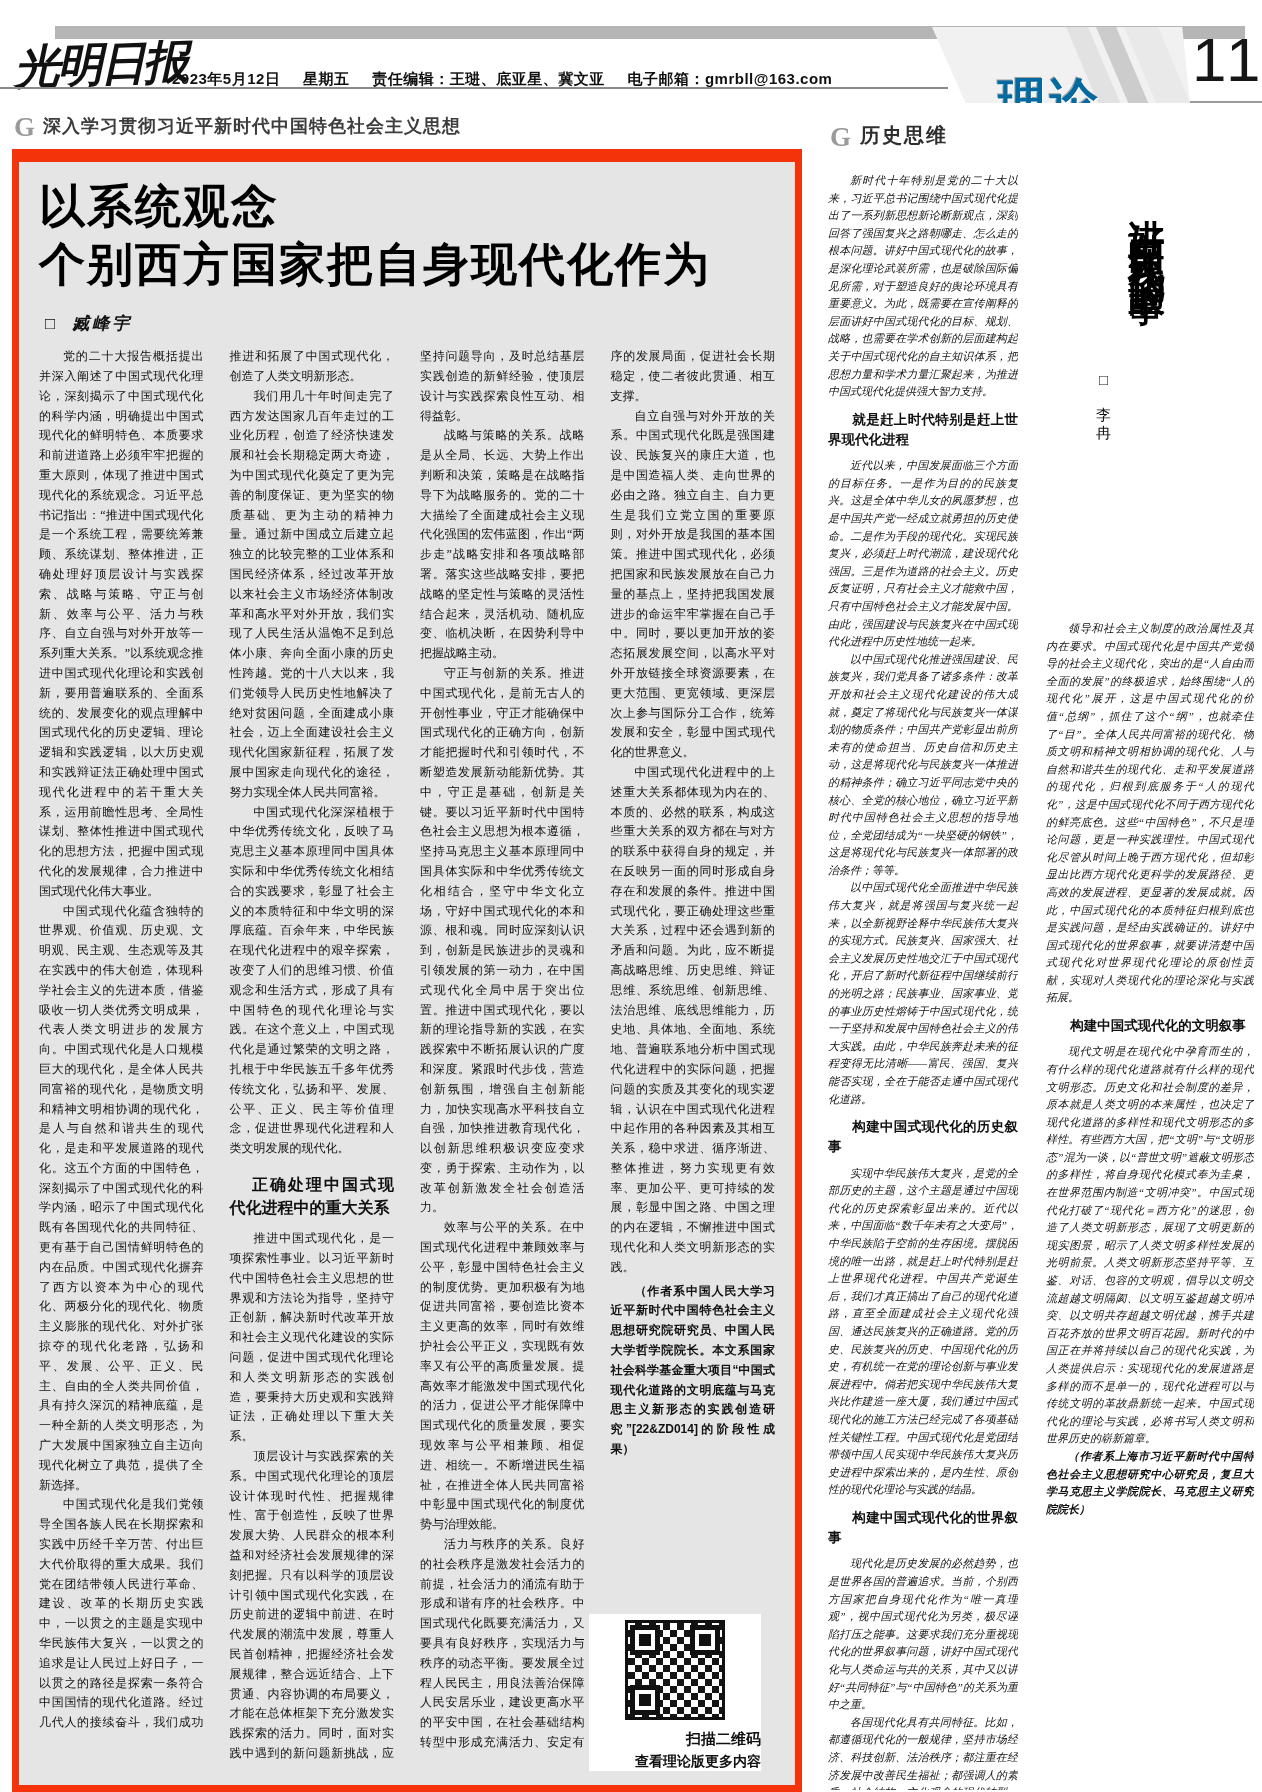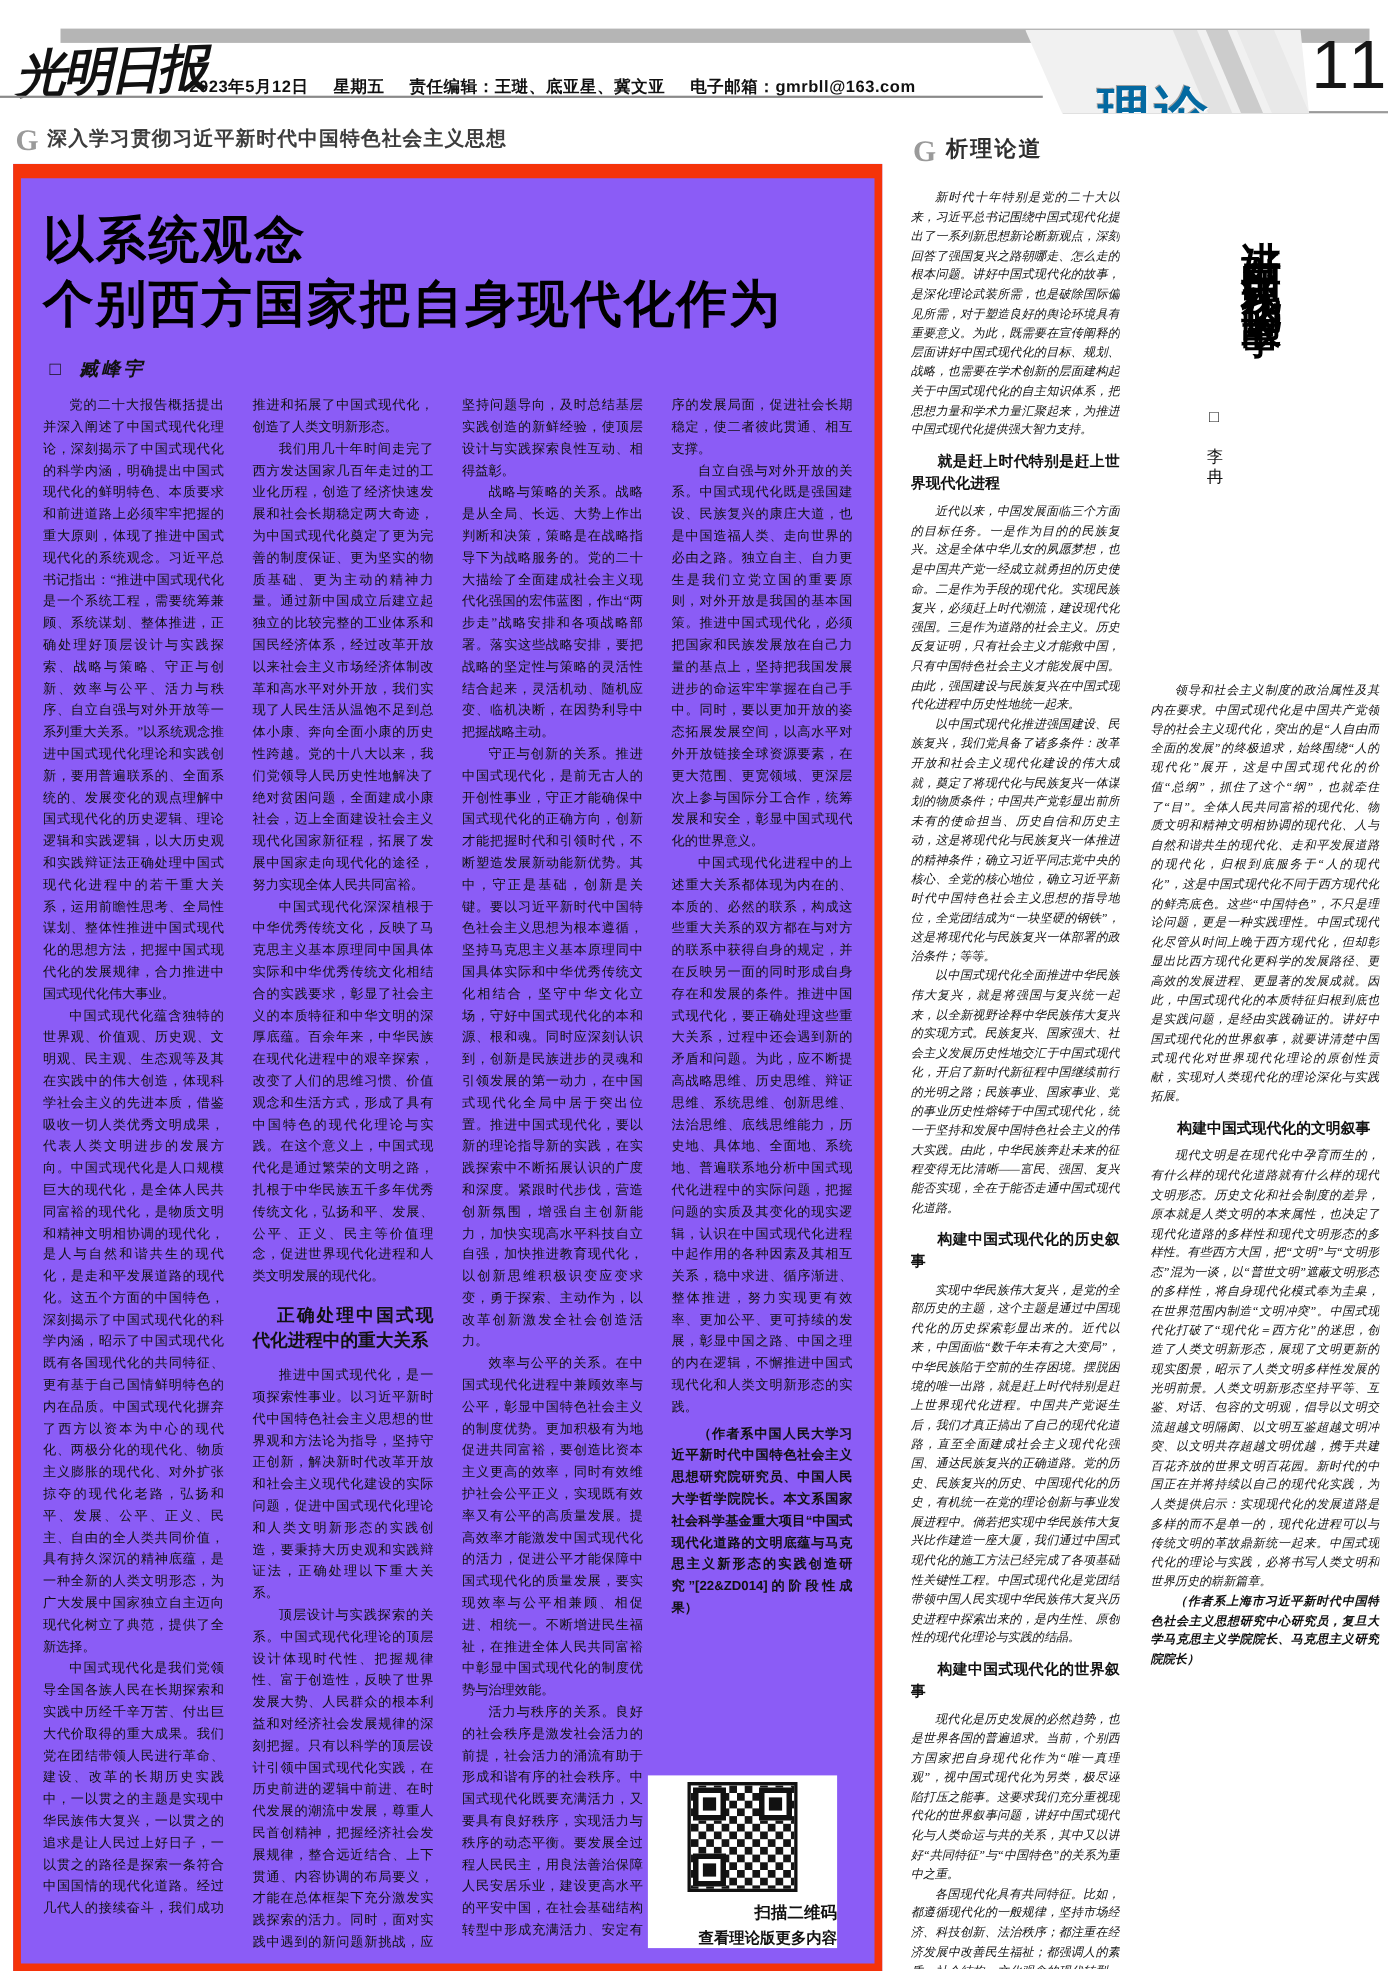--- a/index.html
+++ b/index.html
@@ -25,21 +25,21 @@
               text-shadow:1px 1px 0 #fff,-1px -1px 0 #9f9f9f;margin-top:34px;}
   .page-num{position:absolute;left:1192px;top:24px;font-size:62px;font-weight:400;color:#161616;
             font-family:"Liberation Sans",sans-serif;letter-spacing:4px;}
   .g-logo{display:inline-block;font-family:"Liberation Serif",serif;font-weight:900;color:#9a9a9a;
           font-size:27px;line-height:1;margin-right:7px;transform:translateY(2px);}
   .study-banner{position:absolute;left:14px;top:112px;display:flex;align-items:center;
                 font-family:"Liberation Sans",sans-serif;font-size:18px;font-weight:700;color:#3d3d3d;
                 letter-spacing:1px;}
   
   .main-box{position:absolute;left:12px;top:149px;width:790px;height:1643px;box-sizing:border-box;
-            border:7px solid #f5330a;border-top-width:13px;background:#8b5cf6;padding:26px 20px 0;}
+            border:7px solid #f5330a;border-top-width:13px;background:#e5e5e5;padding:14px 20px 0;}
   .headline{font-family:"Liberation Sans",sans-serif;font-weight:900;color:#000;
             font-size:46px;line-height:1.22;letter-spacing:2px;margin:2px 0 0;}
   .byline-row{margin:20px 0 12px 6px;font-size:17px;letter-spacing:3px;font-style:italic;font-weight:bold;}
   .byline-row .sq{font-style:normal;margin-right:14px;}
   .main-body{height:1420px;column-count:4;column-gap:26px;column-fill:auto;overflow:hidden;
              text-align:justify;font-size:12px;line-height:19.8px;word-break:break-all;}
   .main-body p{margin:0;text-indent:2em;}
   .main-body .sub-h{font-size:16px;font-weight:700;text-indent:1.4em;line-height:1.45;
                     font-family:"Liberation Sans",sans-serif;margin:14px 0 10px;}
   .main-body .note{font-weight:700;font-family:"Liberation Sans",sans-serif;margin-top:4px;}
@@ -129,21 +129,21 @@
           <i class="f2"></i>
           <i class="f3"></i>
         </div>
       <div class="qr-cap c1">扫描二维码</div>
       <div class="qr-cap c2">查看理论版更多内容</div>
     </div>
   </section>
 
   <div class="theory-banner">
     <span class="g-logo">G</span>
-    <span>析理论道</span>
+    <span>历史思维</span>
   </div>
 
   <div class="rcol col-a">
       <p class="para">新时代十年特别是党的二十大以来，习近平总书记围绕中国式现代化提出了一系列新思想新论断新观点，深刻回答了强国复兴之路朝哪走、怎么走的根本问题。讲好中国式现代化的故事，是深化理论武装所需，也是破除国际偏见所需，对于塑造良好的舆论环境具有重要意义。为此，既需要在宣传阐释的层面讲好中国式现代化的目标、规划、战略，也需要在学术创新的层面建构起关于中国式现代化的自主知识体系，把思想力量和学术力量汇聚起来，为推进中国式现代化提供强大智力支持。</p>
       <div class="sub-h">就是赶上时代特别是赶上世界现代化进程</div>
       <p class="para">近代以来，中国发展面临三个方面的目标任务。一是作为目的的民族复兴。这是全体中华儿女的夙愿梦想，也是中国共产党一经成立就勇担的历史使命。二是作为手段的现代化。实现民族复兴，必须赶上时代潮流，建设现代化强国。三是作为道路的社会主义。历史反复证明，只有社会主义才能救中国，只有中国特色社会主义才能发展中国。由此，强国建设与民族复兴在中国式现代化进程中历史性地统一起来。</p>
       <p class="para">以中国式现代化推进强国建设、民族复兴，我们党具备了诸多条件：改革开放和社会主义现代化建设的伟大成就，奠定了将现代化与民族复兴一体谋划的物质条件；中国共产党彰显出前所未有的使命担当、历史自信和历史主动，这是将现代化与民族复兴一体推进的精神条件；确立习近平同志党中央的核心、全党的核心地位，确立习近平新时代中国特色社会主义思想的指导地位，全党团结成为“一块坚硬的钢铁”，这是将现代化与民族复兴一体部署的政治条件；等等。</p>
       <p class="para">以中国式现代化全面推进中华民族伟大复兴，就是将强国与复兴统一起来，以全新视野诠释中华民族伟大复兴的实现方式。民族复兴、国家强大、社会主义发展历史性地交汇于中国式现代化，开启了新时代新征程中国继续前行的光明之路；民族事业、国家事业、党的事业历史性熔铸于中国式现代化，统一于坚持和发展中国特色社会主义的伟大实践。由此，中华民族奔赴未来的征程变得无比清晰——富民、强国、复兴能否实现，全在于能否走通中国式现代化道路。</p>
       <div class="sub-h">构建中国式现代化的历史叙事</div>
       <p class="para">实现中华民族伟大复兴，是党的全部历史的主题，这个主题是通过中国现代化的历史探索彰显出来的。近代以来，中国面临“数千年未有之大变局”，中华民族陷于空前的生存困境。摆脱困境的唯一出路，就是赶上时代特别是赶上世界现代化进程。中国共产党诞生后，我们才真正搞出了自己的现代化道路，直至全面建成社会主义现代化强国、通达民族复兴的正确道路。党的历史、民族复兴的历史、中国现代化的历史，有机统一在党的理论创新与事业发展进程中。倘若把实现中华民族伟大复兴比作建造一座大厦，我们通过中国式现代化的施工方法已经完成了各项基础性关键性工程。中国式现代化是党团结带领中国人民实现中华民族伟大复兴历史进程中探索出来的，是内生性、原创性的现代化理论与实践的结晶。</p>

